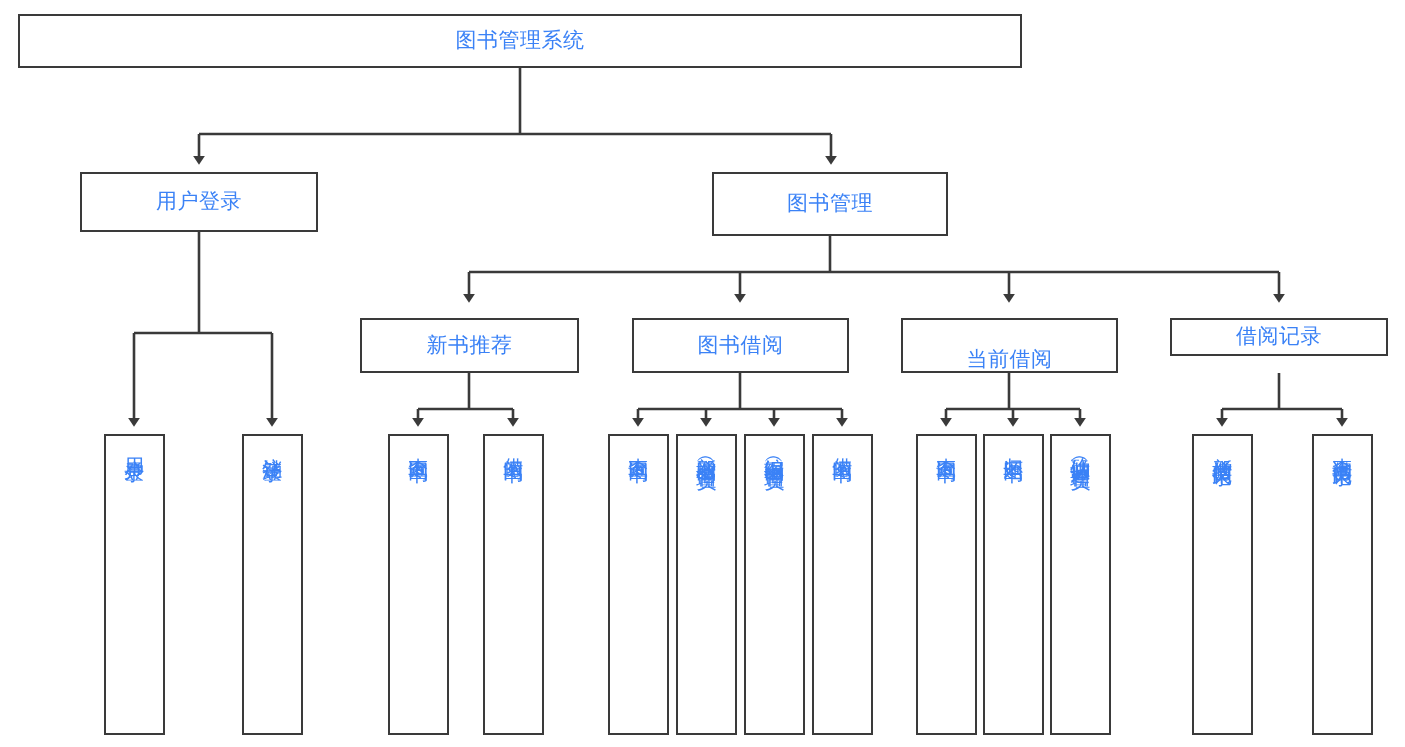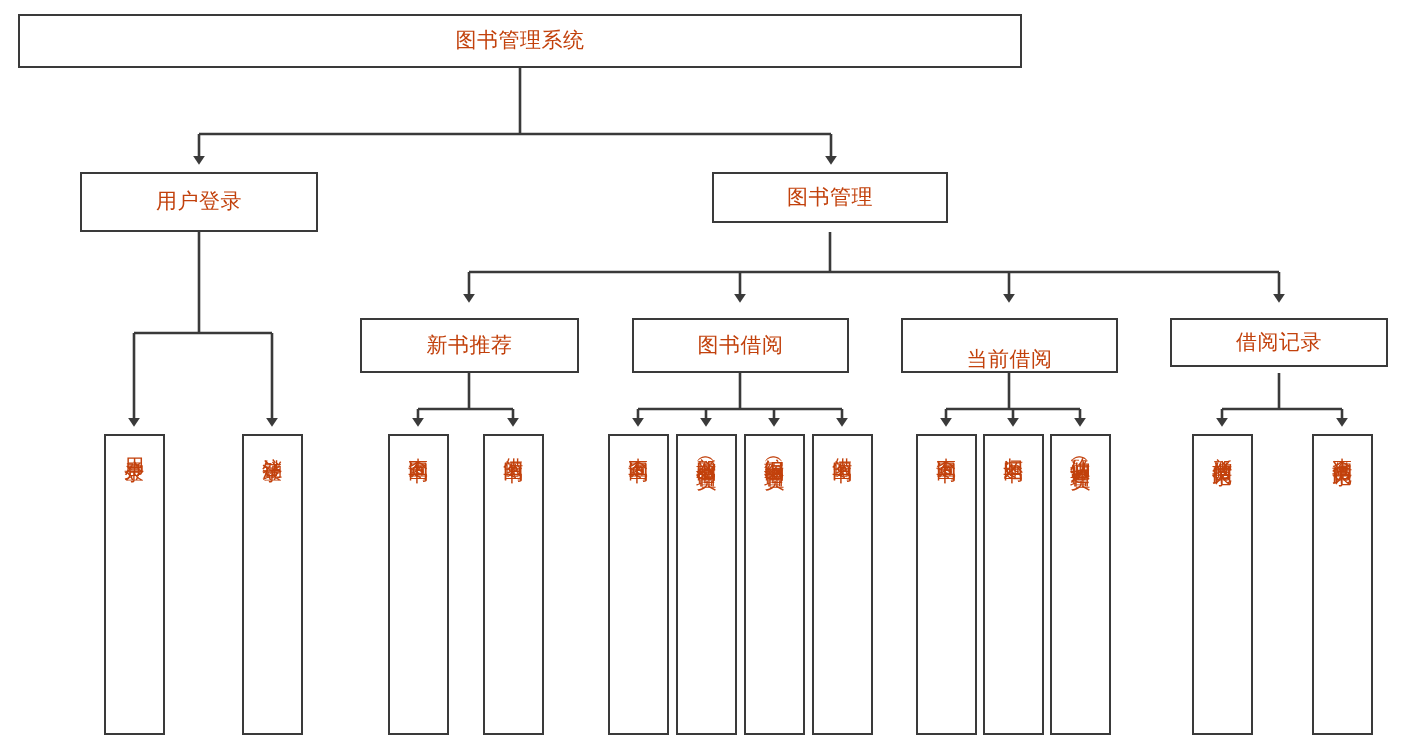--- a/index.html
+++ b/index.html
@@ -27,21 +27,21 @@
     pointer-events: none;
   }
   .node {
     position: absolute;
     box-sizing: border-box;
     border: 2.5px solid #3a3a3a;
     background: #ffffff;
     display: flex;
     align-items: center;
     justify-content: center;
-    color: #c2410c;
+    color: #3b82f6;
   }
   .node-label {
     display: block;
     white-space: pre;
     letter-spacing: 0.5px;
   }
   
   .node.horiz .node-label {
     font-size: 21px;
     line-height: 1.1;
@@ -128,37 +128,37 @@
   </svg>
 
   <div class="node horiz" style="left:18px; top:14px; width:1004px; height:54px;">
     <span class="node-label">图书管理系统</span>
   </div>
 
   <div class="node horiz" style="left:80px; top:172px; width:238px; height:60px;">
     <span class="node-label">用户登录</span>
   </div>
 
-  <div class="node horiz" style="left:712px; top:172px; width:236px; height:51px;">
+  <div class="node horiz" style="left:712px; top:172px; width:236px; height:64px;">
     <span class="node-label">图书管理</span>
   </div>
 
   <div class="node horiz" style="left:360px; top:318px; width:219px; height:55px;">
     <span class="node-label">新书推荐</span>
   </div>
 
   <div class="node horiz" style="left:632px; top:318px; width:217px; height:55px;">
     <span class="node-label">图书借阅</span>
   </div>
 
   <div class="node horiz" style="left:901px; top:318px; width:217px; height:55px;align-items:flex-end;">
     <span class="node-label">当前借阅</span>
   </div>
 
-  <div class="node horiz" style="left:1170px; top:318px; width:218px; height:49px;">
+  <div class="node horiz" style="left:1170px; top:318px; width:218px; height:38px;">
     <span class="node-label">借阅记录</span>
   </div>
 
   <div class="node vert" style="left:104px; top:434px; width:61px; height:301px;">
     <span class="node-label">用户登录</span>
   </div>
 
   <div class="node vert" style="left:242px; top:434px; width:61px; height:301px;">
     <span class="node-label">注销登录</span>
   </div>

